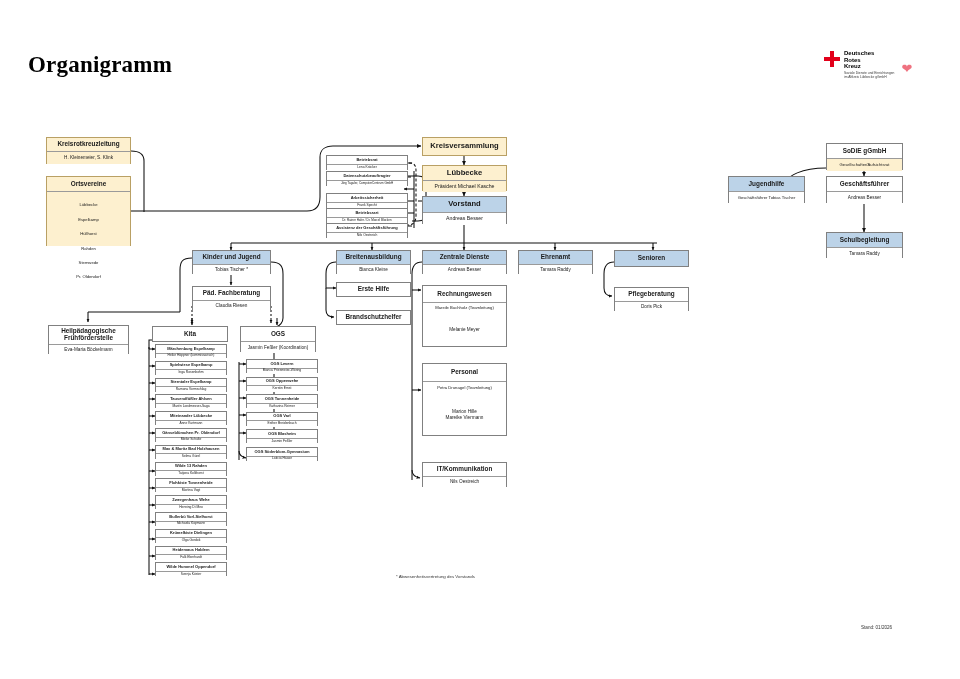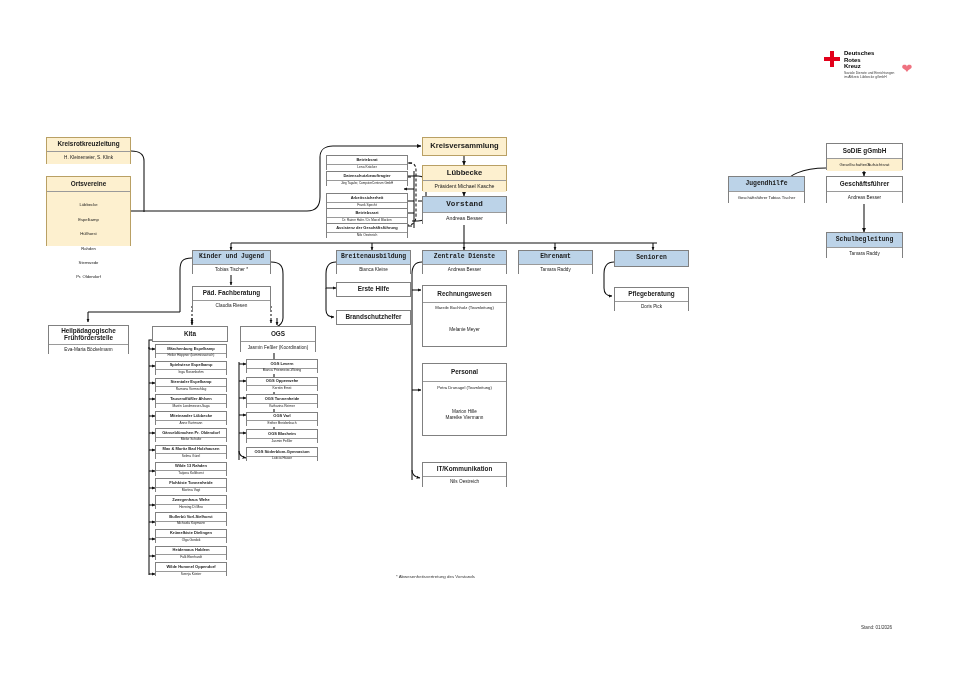--- a/index.html
+++ b/index.html
@@ -56,21 +56,21 @@
     border-top:1px solid #9a9a9a;
     box-sizing:border-box;
     padding:0 1px;
     line-height:1.15;
     white-space:pre-line;
   }
   
   .cream .hd{background:#fdf0cf;}
   .cream .bd{background:#fdf0cf;}
   .cream{border-color:#b9a064;}
-  .blue  .hd{background:#bcd3e8;font-family:Liberation Mono, monospace;}
+  .blue  .hd{background:#bcd3e8;}
   .blue  .bd{background:#ffffff;}
   .plain .hd{background:#ffffff;}
   .plain .bd{background:#ffffff;}
 
   
   .lg .hd{font-size:7.6px;}
   .lg .bd{font-size:5.2px;}
   .md .hd{font-size:6.4px;}
   .md .bd{font-size:4.7px;}
   .xs .hd{font-size:4.0px;}
@@ -188,20 +188,21 @@
       <path d="M412,470 C412,474 415,477 420,478" marker-end="url(#arrS)"></path>
 
       <path d="M614,262 C606,262 604,267 604,274 L604,288 C604,294 607,296 612,296" marker-end="url(#arrS)"></path>
 
       <path d="M826,168 C800,168 790,176 782,183" marker-end="url(#arr)"></path>
       <path d="M864,170 L864,176" marker-end="url(#arr)"></path>
       <path d="M864,203 L864,232" marker-end="url(#arr)"></path>
     </g>
   </svg>
 
+  <div class="page-title">Organigramm</div>
 
 
   <div class="logo" style="left:824px;top:50px;">
     <div style="display:flex;align-items:flex-start;gap:4px;">
       <div class="cross" style="width:16px;height:16px;margin-top:1px;">
         <i style="left:5.6px;top:0;width:4.6px;height:16px;"></i>
         <i style="left:0;top:5.6px;width:16px;height:4.6px;"></i>
       </div>
       <div>
         <div class="drk-words" style="font-size:6px;">Deutsches

